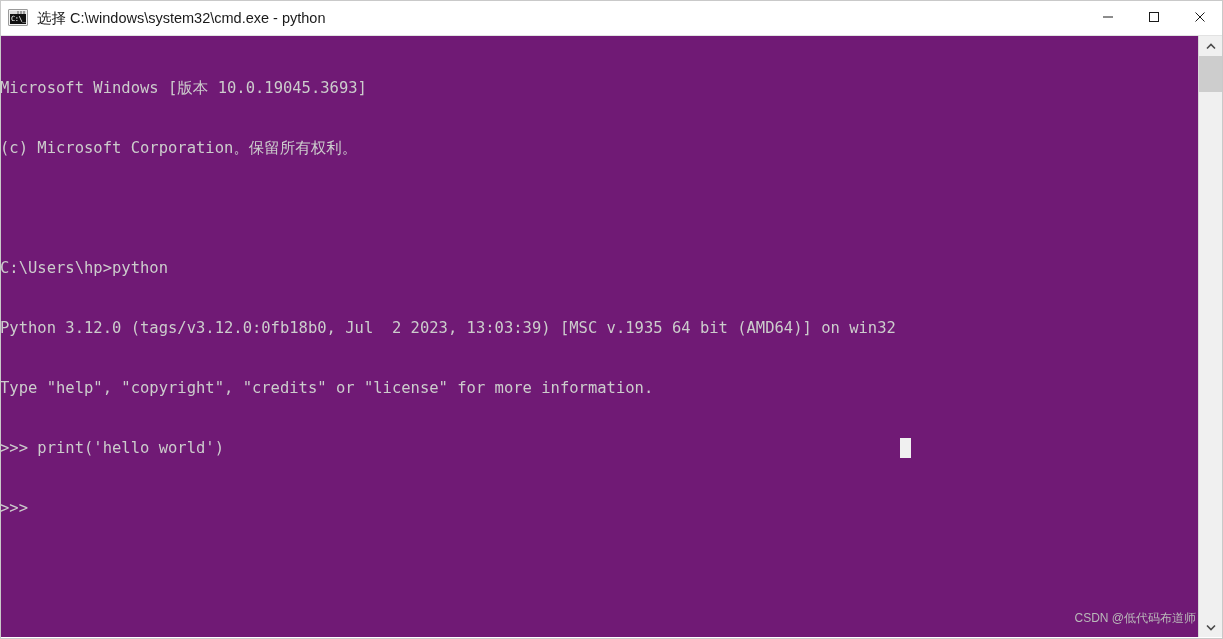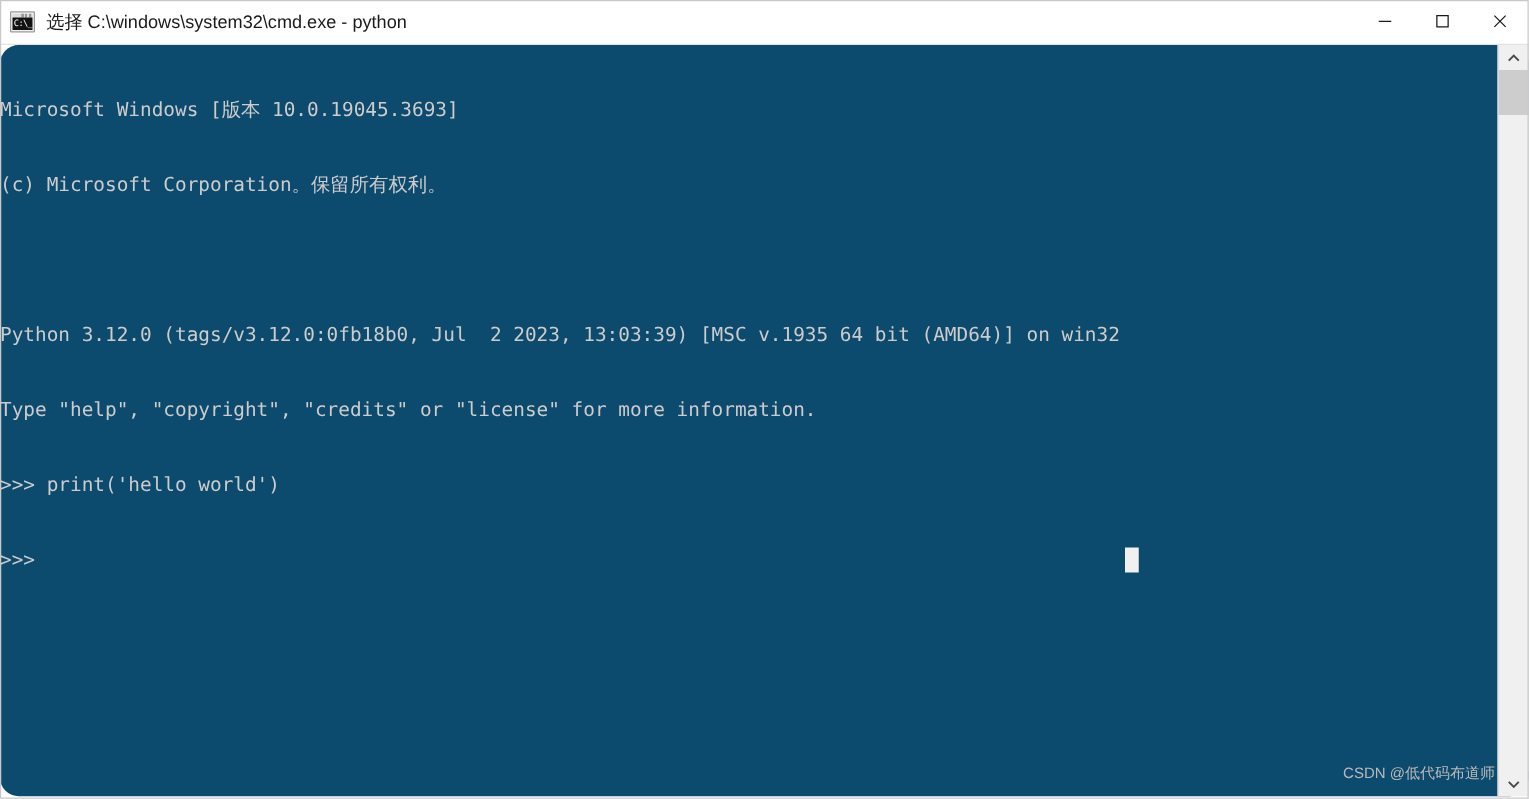--- a/index.html
+++ b/index.html
@@ -104,23 +104,22 @@
   }
   .win-btn svg { display: block; }
 
   
   .console {
     position: absolute;
     left: 0;
     top: 36px;
     width: 1223px;
     height: 601px;
-    background: #0c4a6e;
-    overflow: hidden;
-    border-radius: 15px;
+    background: #701a75;
+    overflow: hidden;
   }
   .console-text {
     position: absolute;
     left: 0;
     top: 2px;
     right: 25px;
     font-family: "DejaVu Sans Mono", "Liberation Mono", monospace;
     font-size: 15.5px;
     line-height: 20px;
     color: #cccccc;
@@ -229,20 +228,21 @@
         </svg>
       </div>
     </div>
   </div>
 
   <div class="console">
     <div class="console-text">
       <div class="line">Microsoft Windows [版本 10.0.19045.3693]</div>
       <div class="line">(c) Microsoft Corporation。保留所有权利。</div>
       <div class="line"></div>
+      <div class="line">C:\Users\hp&gt;python</div>
       <div class="line">Python 3.12.0 (tags/v3.12.0:0fb18b0, Jul  2 2023, 13:03:39) [MSC v.1935 64 bit (AMD64)] on win32</div>
       <div class="line">Type "help", "copyright", "credits" or "license" for more information.</div>
       <div class="line">&gt;&gt;&gt; print('hello world')</div>
       <div class="line">&gt;&gt;&gt;</div>
     </div>
 
     <div class="cursor-block"></div>
 
     <div class="watermark">CSDN @低代码布道师</div>
   </div>

